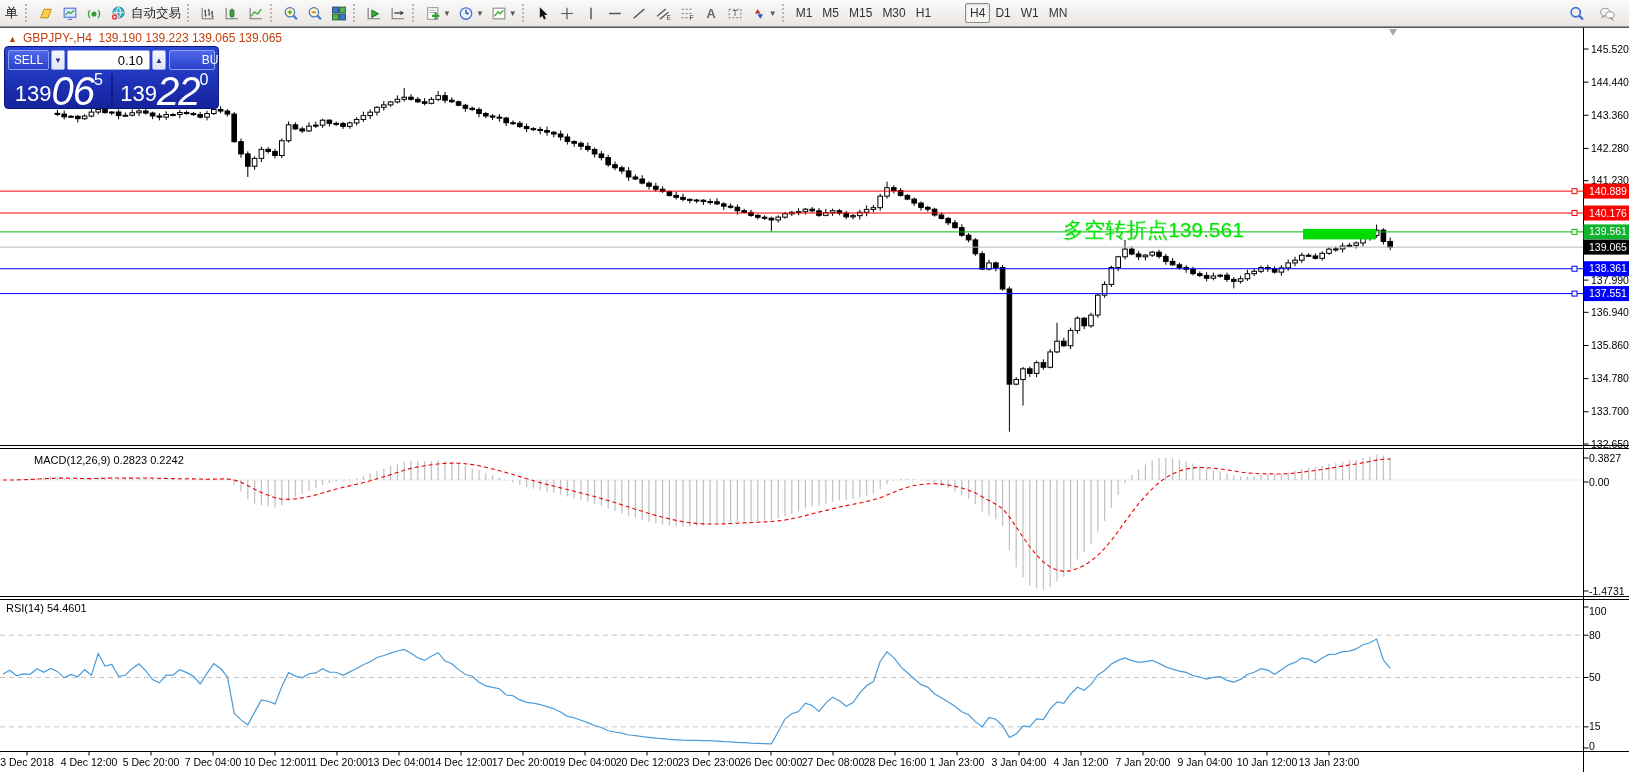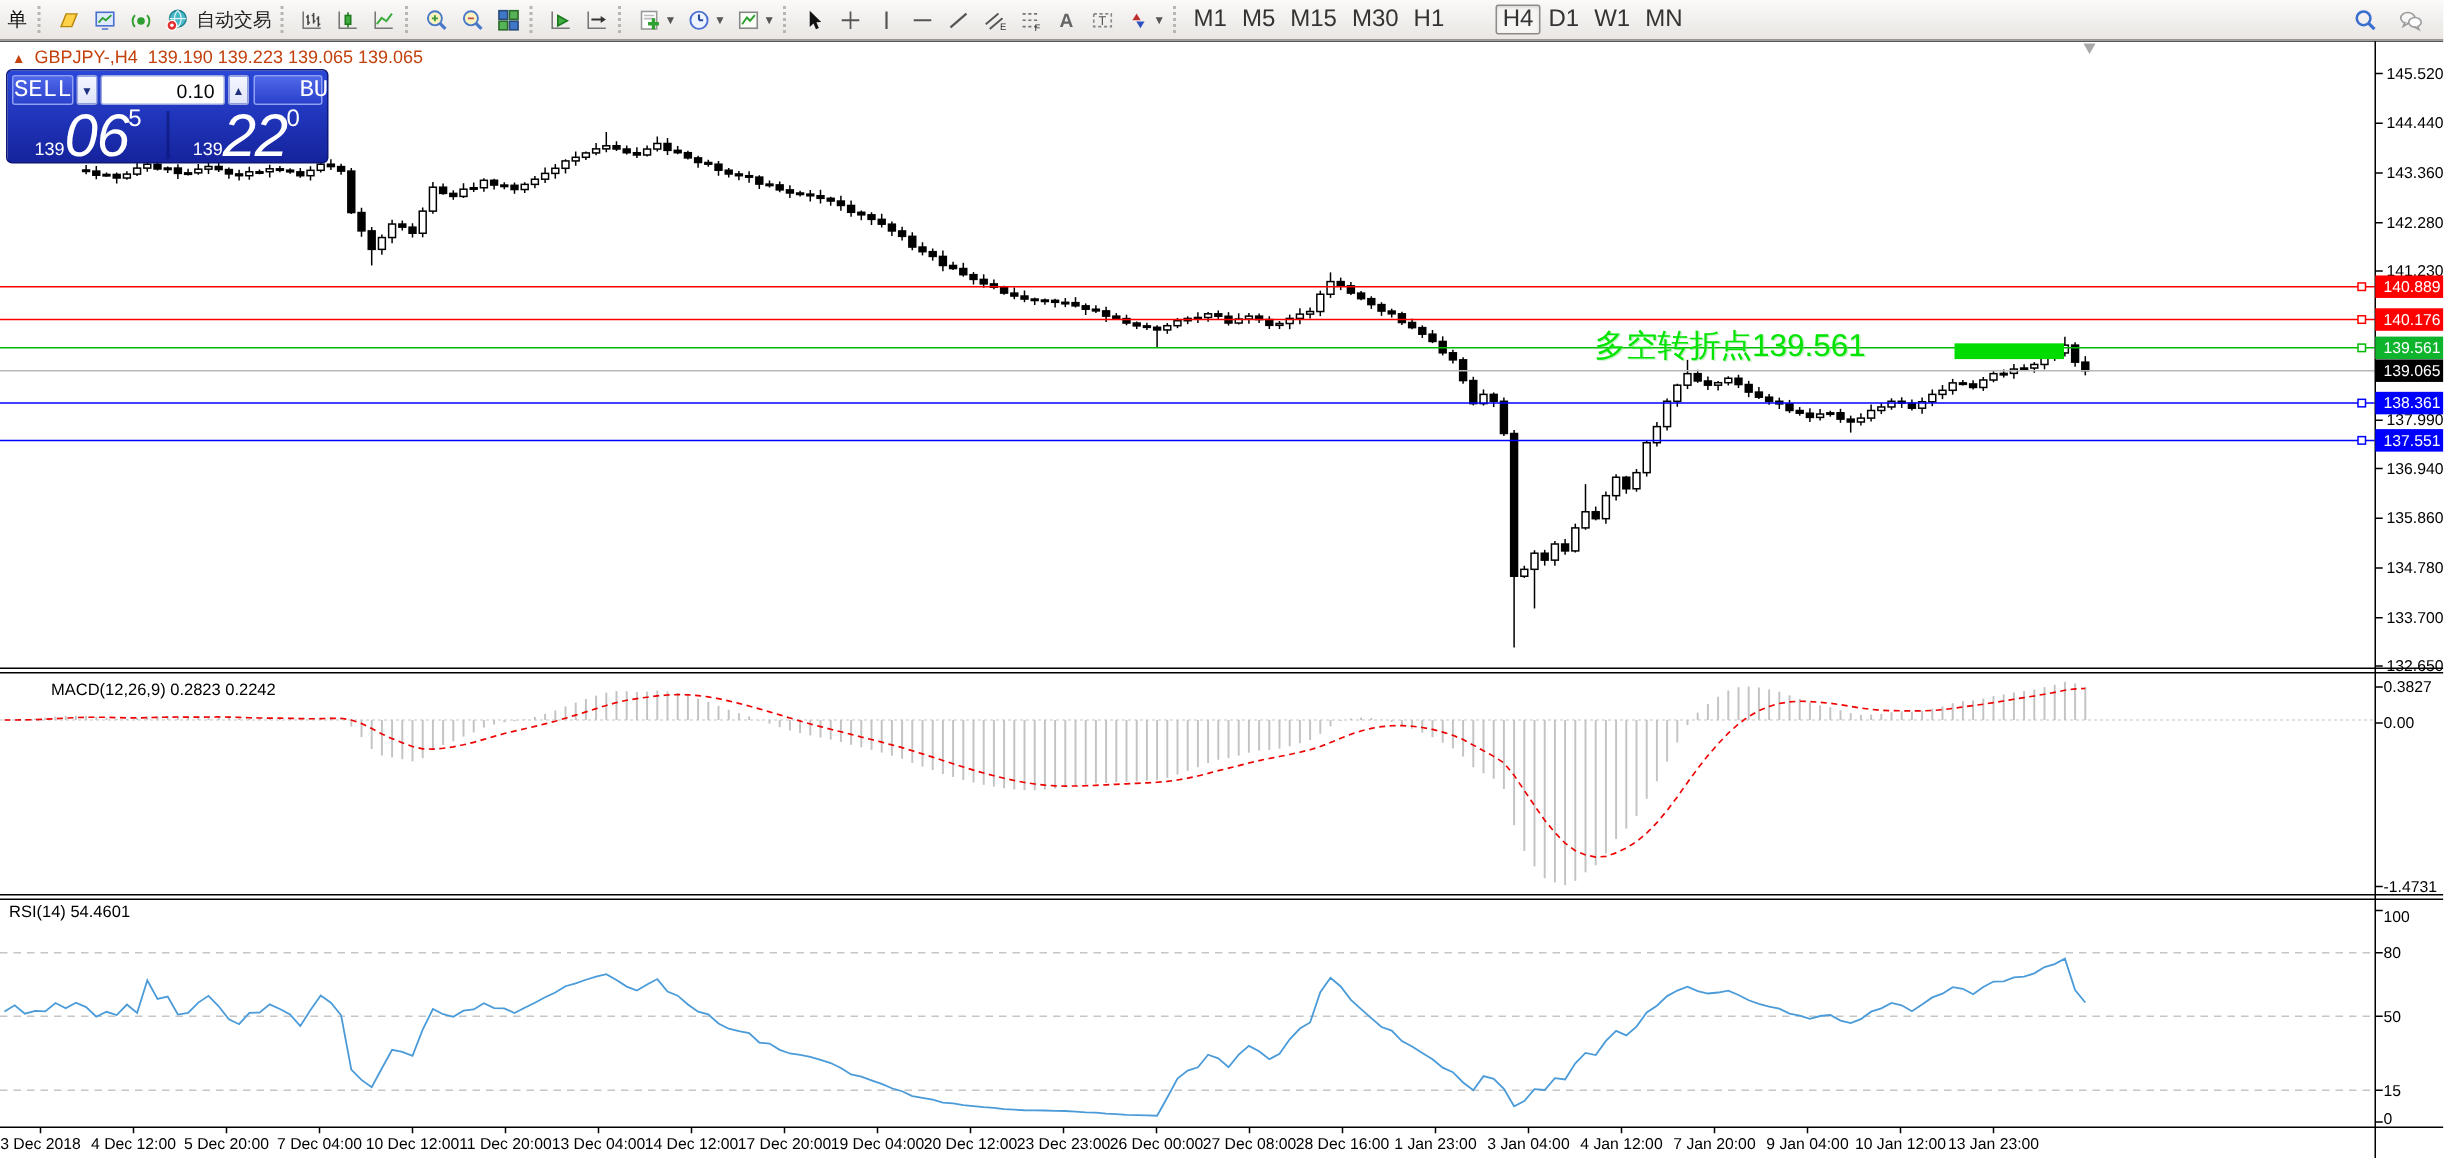--- a/index.html
+++ b/index.html
@@ -10,21 +10,21 @@
   .toolbar { position:absolute; left:0; top:0; width:1629px; height:27px; z-index:30;
     background:linear-gradient(#fbfaf9,#e9e6e3); border-bottom:1px solid #9b9890;
     display:flex; align-items:center; padding:0 4px; }
   .tb-text { font-size:13px; color:#111; padding:0 5px 0 1px; cursor:default; }
   .grip { width:5px; height:18px; border-left:2px dotted #b9b5b0; margin:0 4px 0 2px; }
   .tbtn { width:24px; height:22px; display:flex; align-items:center; justify-content:center; border:1px solid transparent; border-radius:2px; }
   .tbtn svg { display:block; }
   .autolabel { font-size:12.5px; color:#222; margin:0 4px 0 1px; }
   .dd { font-size:8px; color:#555; margin:0 3px 0 -2px; }
   .tf { min-width:25px; height:20px; display:flex; align-items:center; justify-content:center;
-        font-size:16px; color:#333; padding:0 4px; border:1px solid transparent; border-radius:2px; }
+        font-size:12px; color:#333; padding:0 4px; border:1px solid transparent; border-radius:2px; }
   .tf.active { background:#f6f5f4; border:1px solid #8f8c88; box-shadow:inset 0 1px 2px rgba(0,0,0,.12);margin-left:29px; }
   .tb-right { margin-left:auto; display:flex; align-items:center; gap:6px; padding-right:6px; }
 
   
   #cv { position:absolute; left:0; top:0; z-index:5; }
   svg text { font-family:"Liberation Sans","DejaVu Sans",sans-serif; }
 
   .chart-title { position:absolute; left:8px; top:31px; z-index:20; font-size:12px; color:#c2410c;text-align:center; }
   .chart-title .arr { font-size:9px; margin-right:6px; }
 
@@ -33,31 +33,31 @@
   .rsi-label  { top:602px; }
 
   .annot { position:absolute; left:1063px; top:216px; z-index:18; font-size:21px; font-weight:normal;
            color:#00e400; text-shadow:1px 1px 0 rgba(120,220,120,.45); white-space:nowrap; }
 
   
   .tp { position:absolute; left:4px; top:46px; width:215px; height:63px; z-index:25;
         background:linear-gradient(#2b47d9,#15239c); border:1px solid #0d1877; border-radius:4px; padding:2px 3px; }
   .tp-row1 { display:flex; align-items:center; height:22px; gap:2px; }
   .tp-sell,.tp-buy { width:41px; height:20px; background:linear-gradient(#5068e8,#2a41cc);
-        border:1px solid #8fa0f2; border-radius:2px; color:#fff; font-size:16px;
-        font-family:Liberation Mono, monospace; display:flex; align-items:center; justify-content:center; }
+        border:1px solid #8fa0f2; border-radius:2px; color:#fff; font-size:12px;
+        font-family:Liberation Sans, sans-serif; display:flex; align-items:center; justify-content:center; }
   .tp-buy { margin-left:auto;padding-left:44px; }
   .tp-step { width:14px; height:20px; background:linear-gradient(#f4f6ff,#dfe4f8); border:1px solid #9aa7e0;
         border-radius:2px; font-size:8px; color:#203080; display:flex; align-items:center; justify-content:center; font-family:inherit;}
   .tp-down::after { content:"▼"; } .tp-up::after { content:"▲"; }
   .tp-vol { width:83px; height:20px; border:1px solid #9aa7e0; border-radius:2px; font-size:13px;
         text-align:right; padding-right:6px; font-family:inherit; color:#000; }
   .tp-row2 { display:flex; height:36px; margin-top:1px; }
   .tp-price { flex:1; display:flex; align-items:flex-end; justify-content:center; color:#fff; cursor:pointer; }
-  .tp-price .sm { font-size:12px; line-height:1; padding-bottom:3px; }
+  .tp-price .sm { font-size:22px; line-height:1; padding-bottom:3px; }
   .tp-price .bg { font-size:40px; line-height:0.82; letter-spacing:-1px;font-style:italic; }
   .tp-price .sp { font-size:16px; line-height:1; align-self:flex-start; margin-top:0px; }
   .tp-mid { width:2px; background:rgba(10,18,110,.55); margin:2px 1px; }
 </style>
 </head>
 <body>
 
 <div id="app">
 
   <div class="toolbar">

